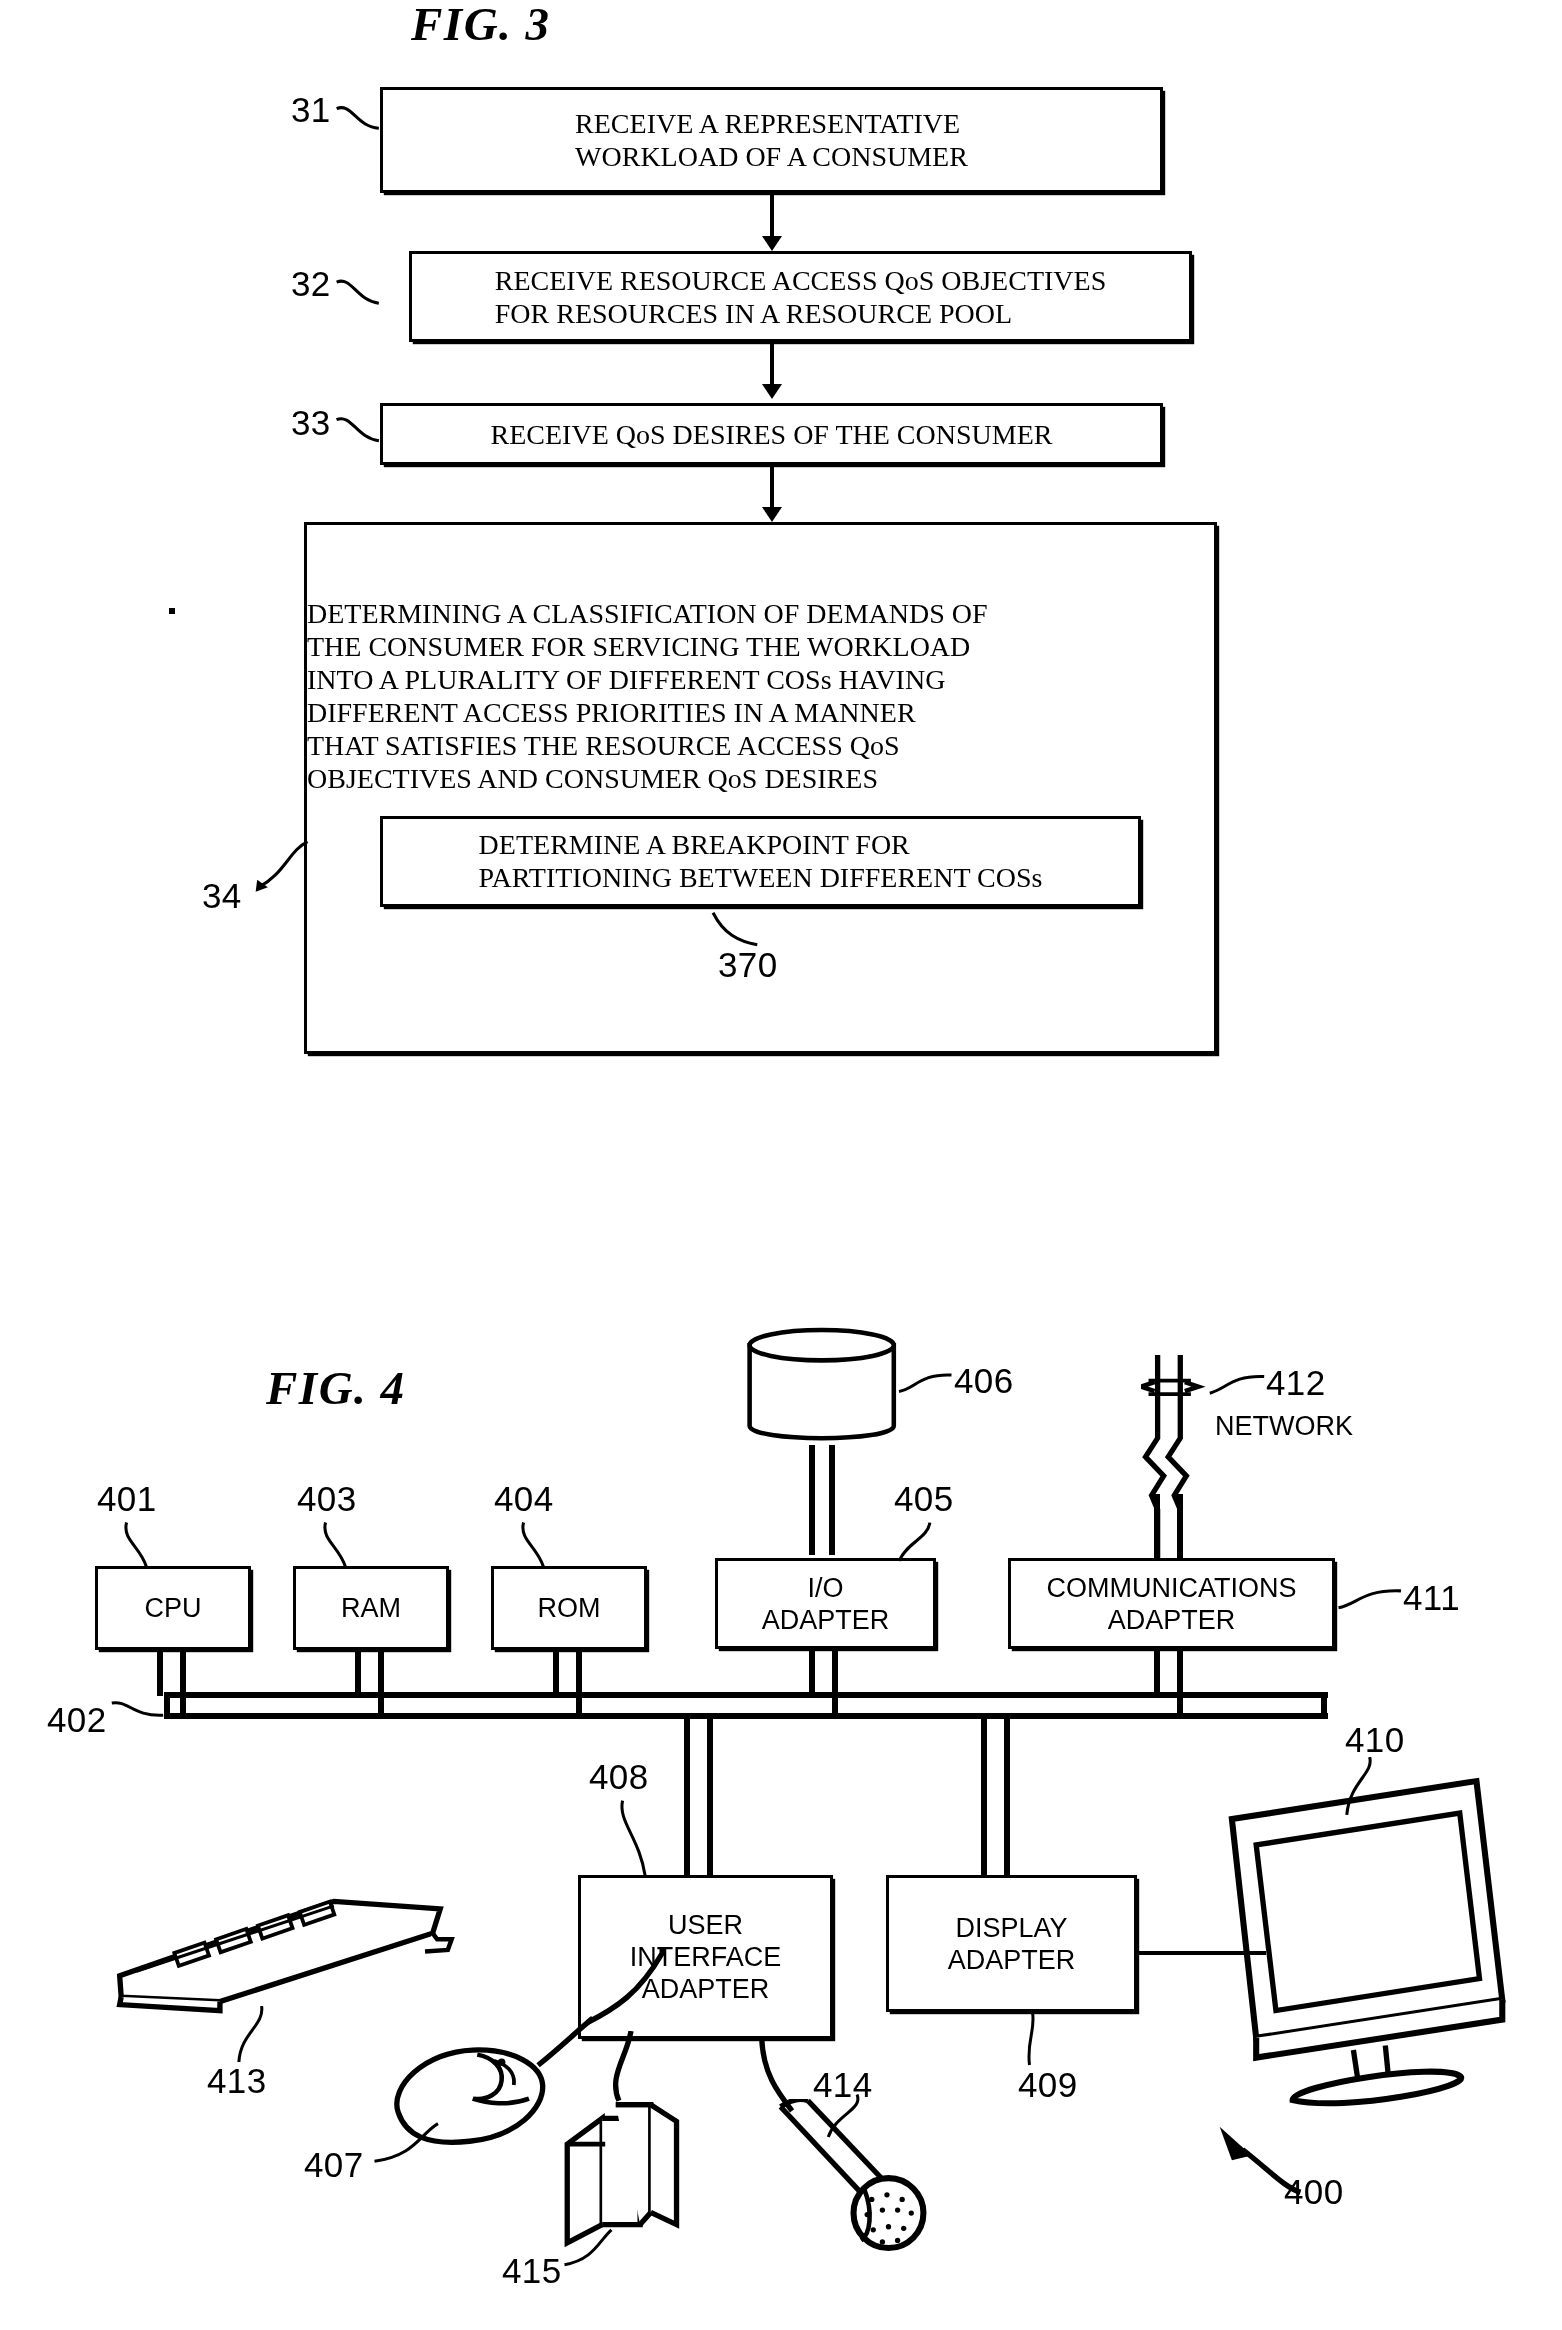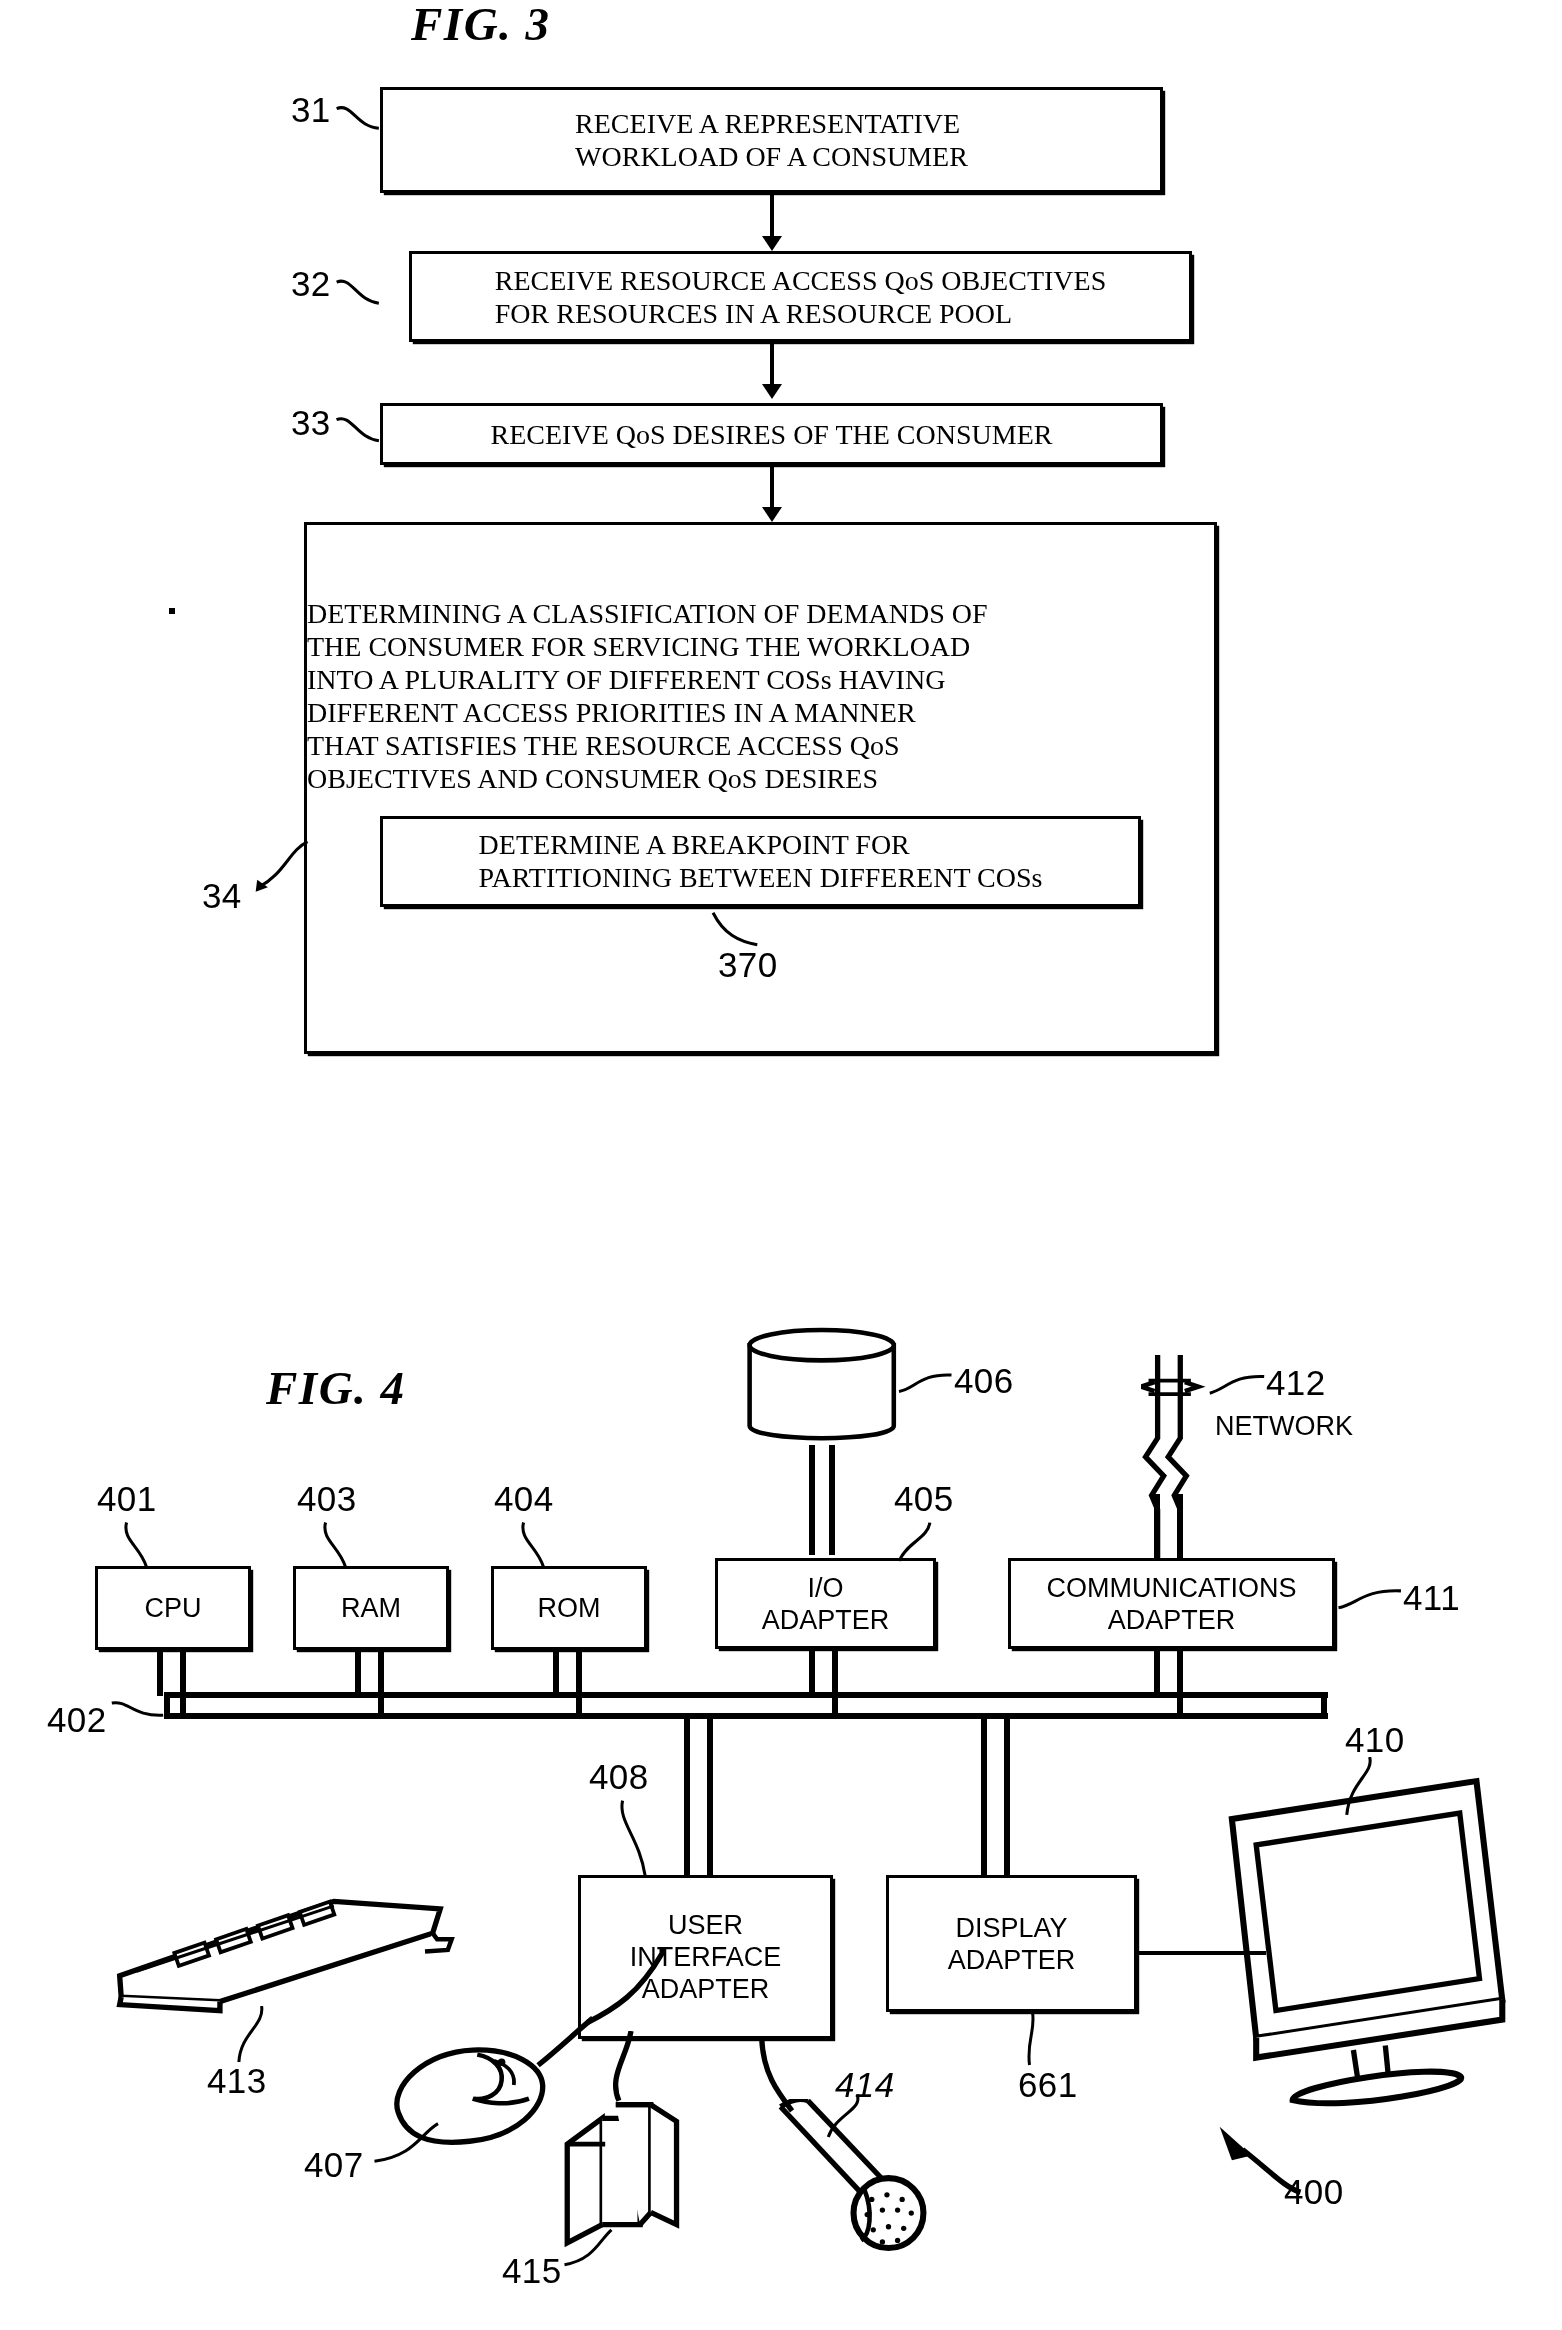--- a/index.html
+++ b/index.html
@@ -268,21 +268,21 @@
   </div>
   <div class="abs refnum" style="left:589px; top:1757px;">408</div>
   <svg class="leader" style="left:618px; top:1799px;" width="44" height="79" viewBox="0 0 58 104">
     <path d="M6 2 C 0 30, 28 50, 36 102" stroke="#000" stroke-width="4" fill="none"></path>
   </svg>
 
   <div class="abs smallbox" style="left:886px; top:1875px; width:251px; height:137px;">
     <div class="lbl">DISPLAY
 ADAPTER</div>
   </div>
-  <div class="abs refnum" style="left:1018px; top:2065px;">661</div>
+  <div class="abs refnum" style="left:1018px; top:2065px;">409</div>
   <svg class="leader" style="left:1019px; top:2012px;" width="33" height="55" viewBox="0 0 44 72">
     <path d="M18 0 C 22 24, 10 38, 14 70" stroke="#000" stroke-width="4" fill="none"></path>
   </svg>
 
   <svg class="abs" style="left:106px; top:1886px;" width="357" height="137" viewBox="0 0 470 180">
     <path d="M18 118 L300 20 L440 30 L430 62 L150 152 L20 146 Z" fill="#fff" stroke="#000" stroke-width="7"></path>
     <path d="M20 146 L18 156 L150 164 L150 152" fill="#fff" stroke="#000" stroke-width="7"></path>
     <path d="M430 62 L436 70 L455 70 L450 84 L420 86" fill="#fff" stroke="#000" stroke-width="6"></path>
     <g stroke="#000" stroke-width="5" fill="#fff">
       <rect x="90" y="88" width="42" height="18" transform="rotate(-19 90 88)"></rect>
@@ -344,21 +344,21 @@
         <circle cx="140" cy="146" r="3.5"></circle>
         <circle cx="160" cy="146" r="3.5"></circle>
         <circle cx="178" cy="150" r="3.5"></circle>
       <circle cx="128" cy="172" r="3.5"></circle>
         <circle cx="148" cy="168" r="3.5"></circle>
         <circle cx="168" cy="170" r="3.5"></circle>
       <circle cx="140" cy="188" r="3.5"></circle>
         <circle cx="160" cy="186" r="3.5"></circle>
     </g>
   </svg>
-  <div class="abs refnum" style="left:835px; top:2065px;font-style:italic;">414</div>
+  <div class="abs refnum" style="left:813px; top:2065px;">414</div>
   <svg class="leader" style="left:825px; top:2093px;" width="46" height="47" viewBox="0 0 60 62">
     <path d="M42 2 C 50 22, 14 28, 4 58" stroke="#000" stroke-width="4" fill="none"></path>
   </svg>
   <svg class="abs" style="left:757px; top:2038px;" width="61" height="76" viewBox="0 0 80 100">
     <path d="M46 96 C 26 70, 8 46, 6 0" stroke="#000" stroke-width="7" fill="none"></path>
   </svg>
 
   <svg class="abs" style="left:1209px; top:1772px;" width="304" height="357" viewBox="0 0 400 470">
     <path d="M30 62 L352 12 L386 300 L62 350 Z" fill="#fff" stroke="#000" stroke-width="8"></path>
     <path d="M62 96 L330 54 L356 272 L88 314 Z" fill="#fff" stroke="#000" stroke-width="7"></path>

